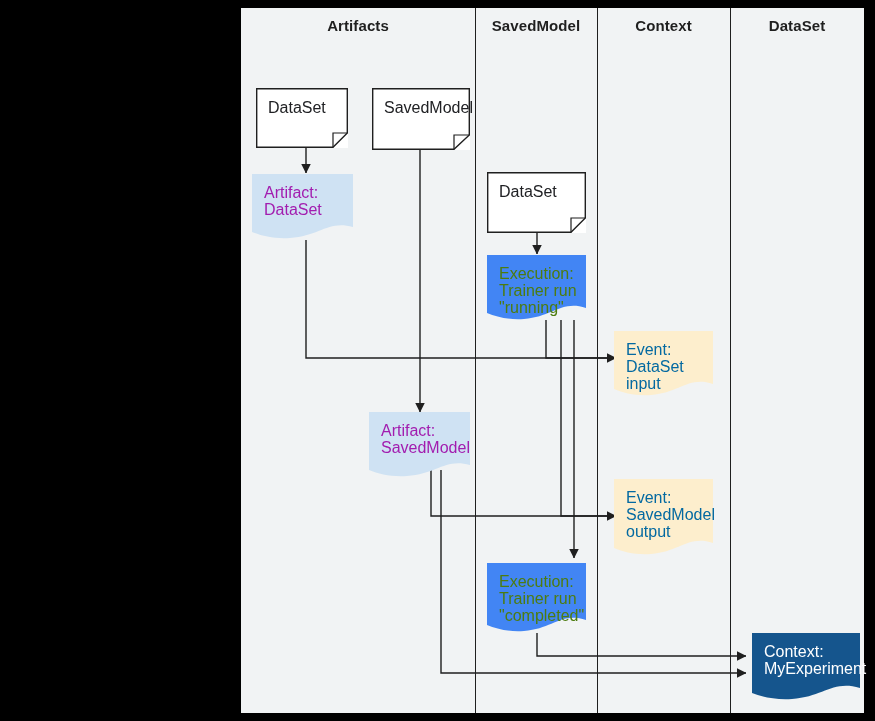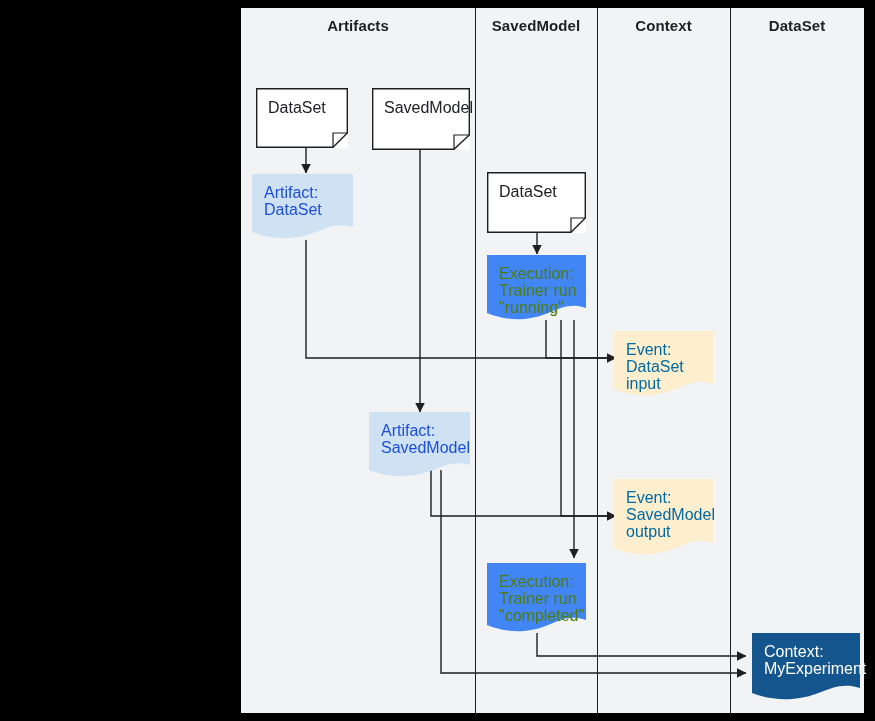--- a/index.html
+++ b/index.html
@@ -35,21 +35,21 @@
   .node .txt{
     position:absolute;left:12px;top:11px;right:8px;
     white-space:pre-line;
   }
   
   .docbox{background:#fff;}
   .docbox .txt{color:#202124;}
   
   .wavy{}
   .wavy .txt{top:10px;}
-  .artifact .txt{color:#1d4ed8;}
+  .artifact .txt{color:#a21caf;}
   .execution .txt{color:#4d7c0f;}
   .event .txt{color:#0369a1;}
   .context .txt{color:#ffffff;}
   svg.shape{position:absolute;left:0;top:0;overflow:visible;display:block;}
 </style>
 </head>
 <body>
 
 <div id="stage">
   <div id="canvas">

